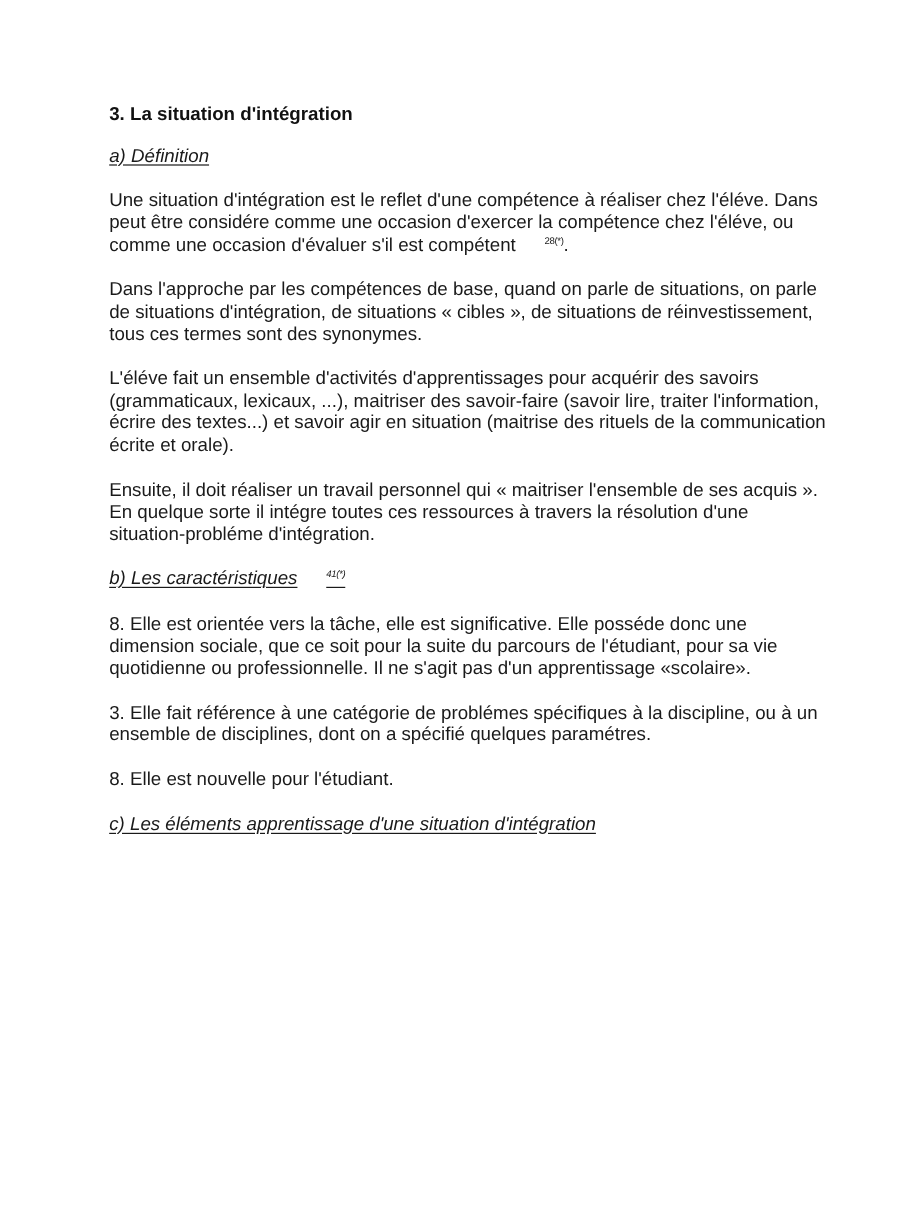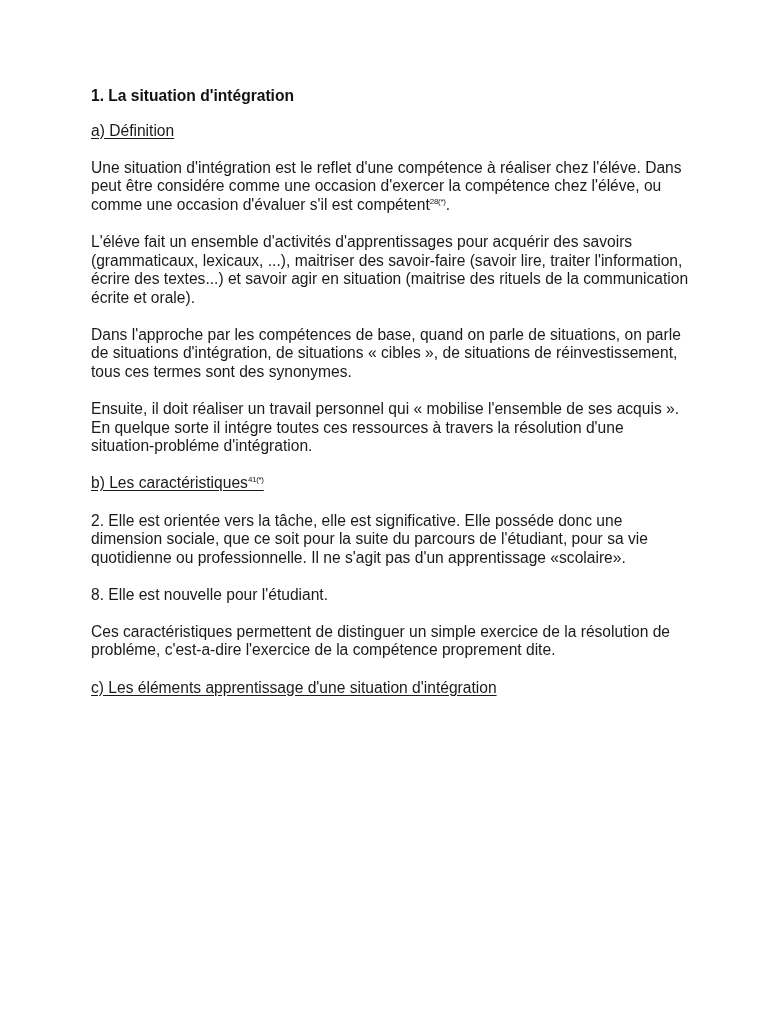--- a/index.html
+++ b/index.html
@@ -9,38 +9,38 @@
     left: 91px;
     top: 87px;
     width: 600px;
     font-family: "Liberation Sans", sans-serif;
     font-size: 15.6px;
     line-height: 18.6px;
     color: #1a1a1a;
   }
   .page p { margin: 0 0 18.5px 0; }
   .title { font-weight: bold; font-size: 15.6px; color: #111; }
-  .u { text-decoration: underline; text-underline-offset: 2px; }
-  sup { font-size: 8px; line-height: 0; vertical-align: 6px; letter-spacing: -0.3px; }
+  .u { text-decoration: underline; text-underline-offset: 2px; font-style: italic; }
+  sup { font-size: 8px; line-height: 0; vertical-align: 6px; letter-spacing: -0.3px; margin-left: 24px; }
   .t-title { margin-bottom: 16px !important; }
 </style>
 </head>
 <body>
 
 <div class="page">
-  <p class="title t-title">1. La situation d'intégration</p>
+  <p class="title t-title">3. La situation d'intégration</p>
 
   <p><span class="u">a) Définition</span></p>
 
   <p><span>Une situation d'intégration est le reflet d'une compétence à réaliser chez l'éléve. Dans peut être considére comme une occasion d'exercer la compétence chez l'éléve, ou comme une occasion d'évaluer s'il est compétent</span><sup>28(*)</sup><span>.</span></p>
 
+  <p>Dans l'approche par les compétences de base, quand on parle de situations, on parle de situations d'intégration, de situations « cibles », de situations de réinvestissement, tous ces termes sont des synonymes.</p>
   <p>L'éléve fait un ensemble d'activités d'apprentissages pour acquérir des savoirs (grammaticaux, lexicaux, ...), maitriser des savoir-faire (savoir lire, traiter l'information, écrire des textes...) et savoir agir en situation (maitrise des rituels de la communication écrite et orale).</p>
-  <p>Dans l'approche par les compétences de base, quand on parle de situations, on parle de situations d'intégration, de situations « cibles », de situations de réinvestissement, tous ces termes sont des synonymes.</p>
-  <p>Ensuite, il doit réaliser un travail personnel qui « mobilise l'ensemble de ses acquis ». En quelque sorte il intégre toutes ces ressources à travers la résolution d'une situation-probléme d'intégration.</p>
+  <p>Ensuite, il doit réaliser un travail personnel qui « maitriser l'ensemble de ses acquis ». En quelque sorte il intégre toutes ces ressources à travers la résolution d'une situation-probléme d'intégration.</p>
 
   <p><span class="u"><span>b) Les caractéristiques</span><sup>41(*)</sup></span></p>
 
-  <p>2. Elle est orientée vers la tâche, elle est significative. Elle posséde donc une dimension sociale, que ce soit pour la suite du parcours de l'étudiant, pour sa vie quotidienne ou professionnelle. Il ne s'agit pas d'un apprentissage «scolaire».</p>
+  <p>8. Elle est orientée vers la tâche, elle est significative. Elle posséde donc une dimension sociale, que ce soit pour la suite du parcours de l'étudiant, pour sa vie quotidienne ou professionnelle. Il ne s'agit pas d'un apprentissage «scolaire».</p>
+  <p>3. Elle fait référence à une catégorie de problémes spécifiques à la discipline, ou à un ensemble de disciplines, dont on a spécifié quelques paramétres.</p>
   <p>8. Elle est nouvelle pour l'étudiant.</p>
-  <p>Ces caractéristiques permettent de distinguer un simple exercice de la résolution de probléme, c'est-a-dire l'exercice de la compétence proprement dite.</p>
 
   <p><span class="u">c) Les éléments apprentissage d'une situation d'intégration</span></p>
 </div>
 
 </body></html>

